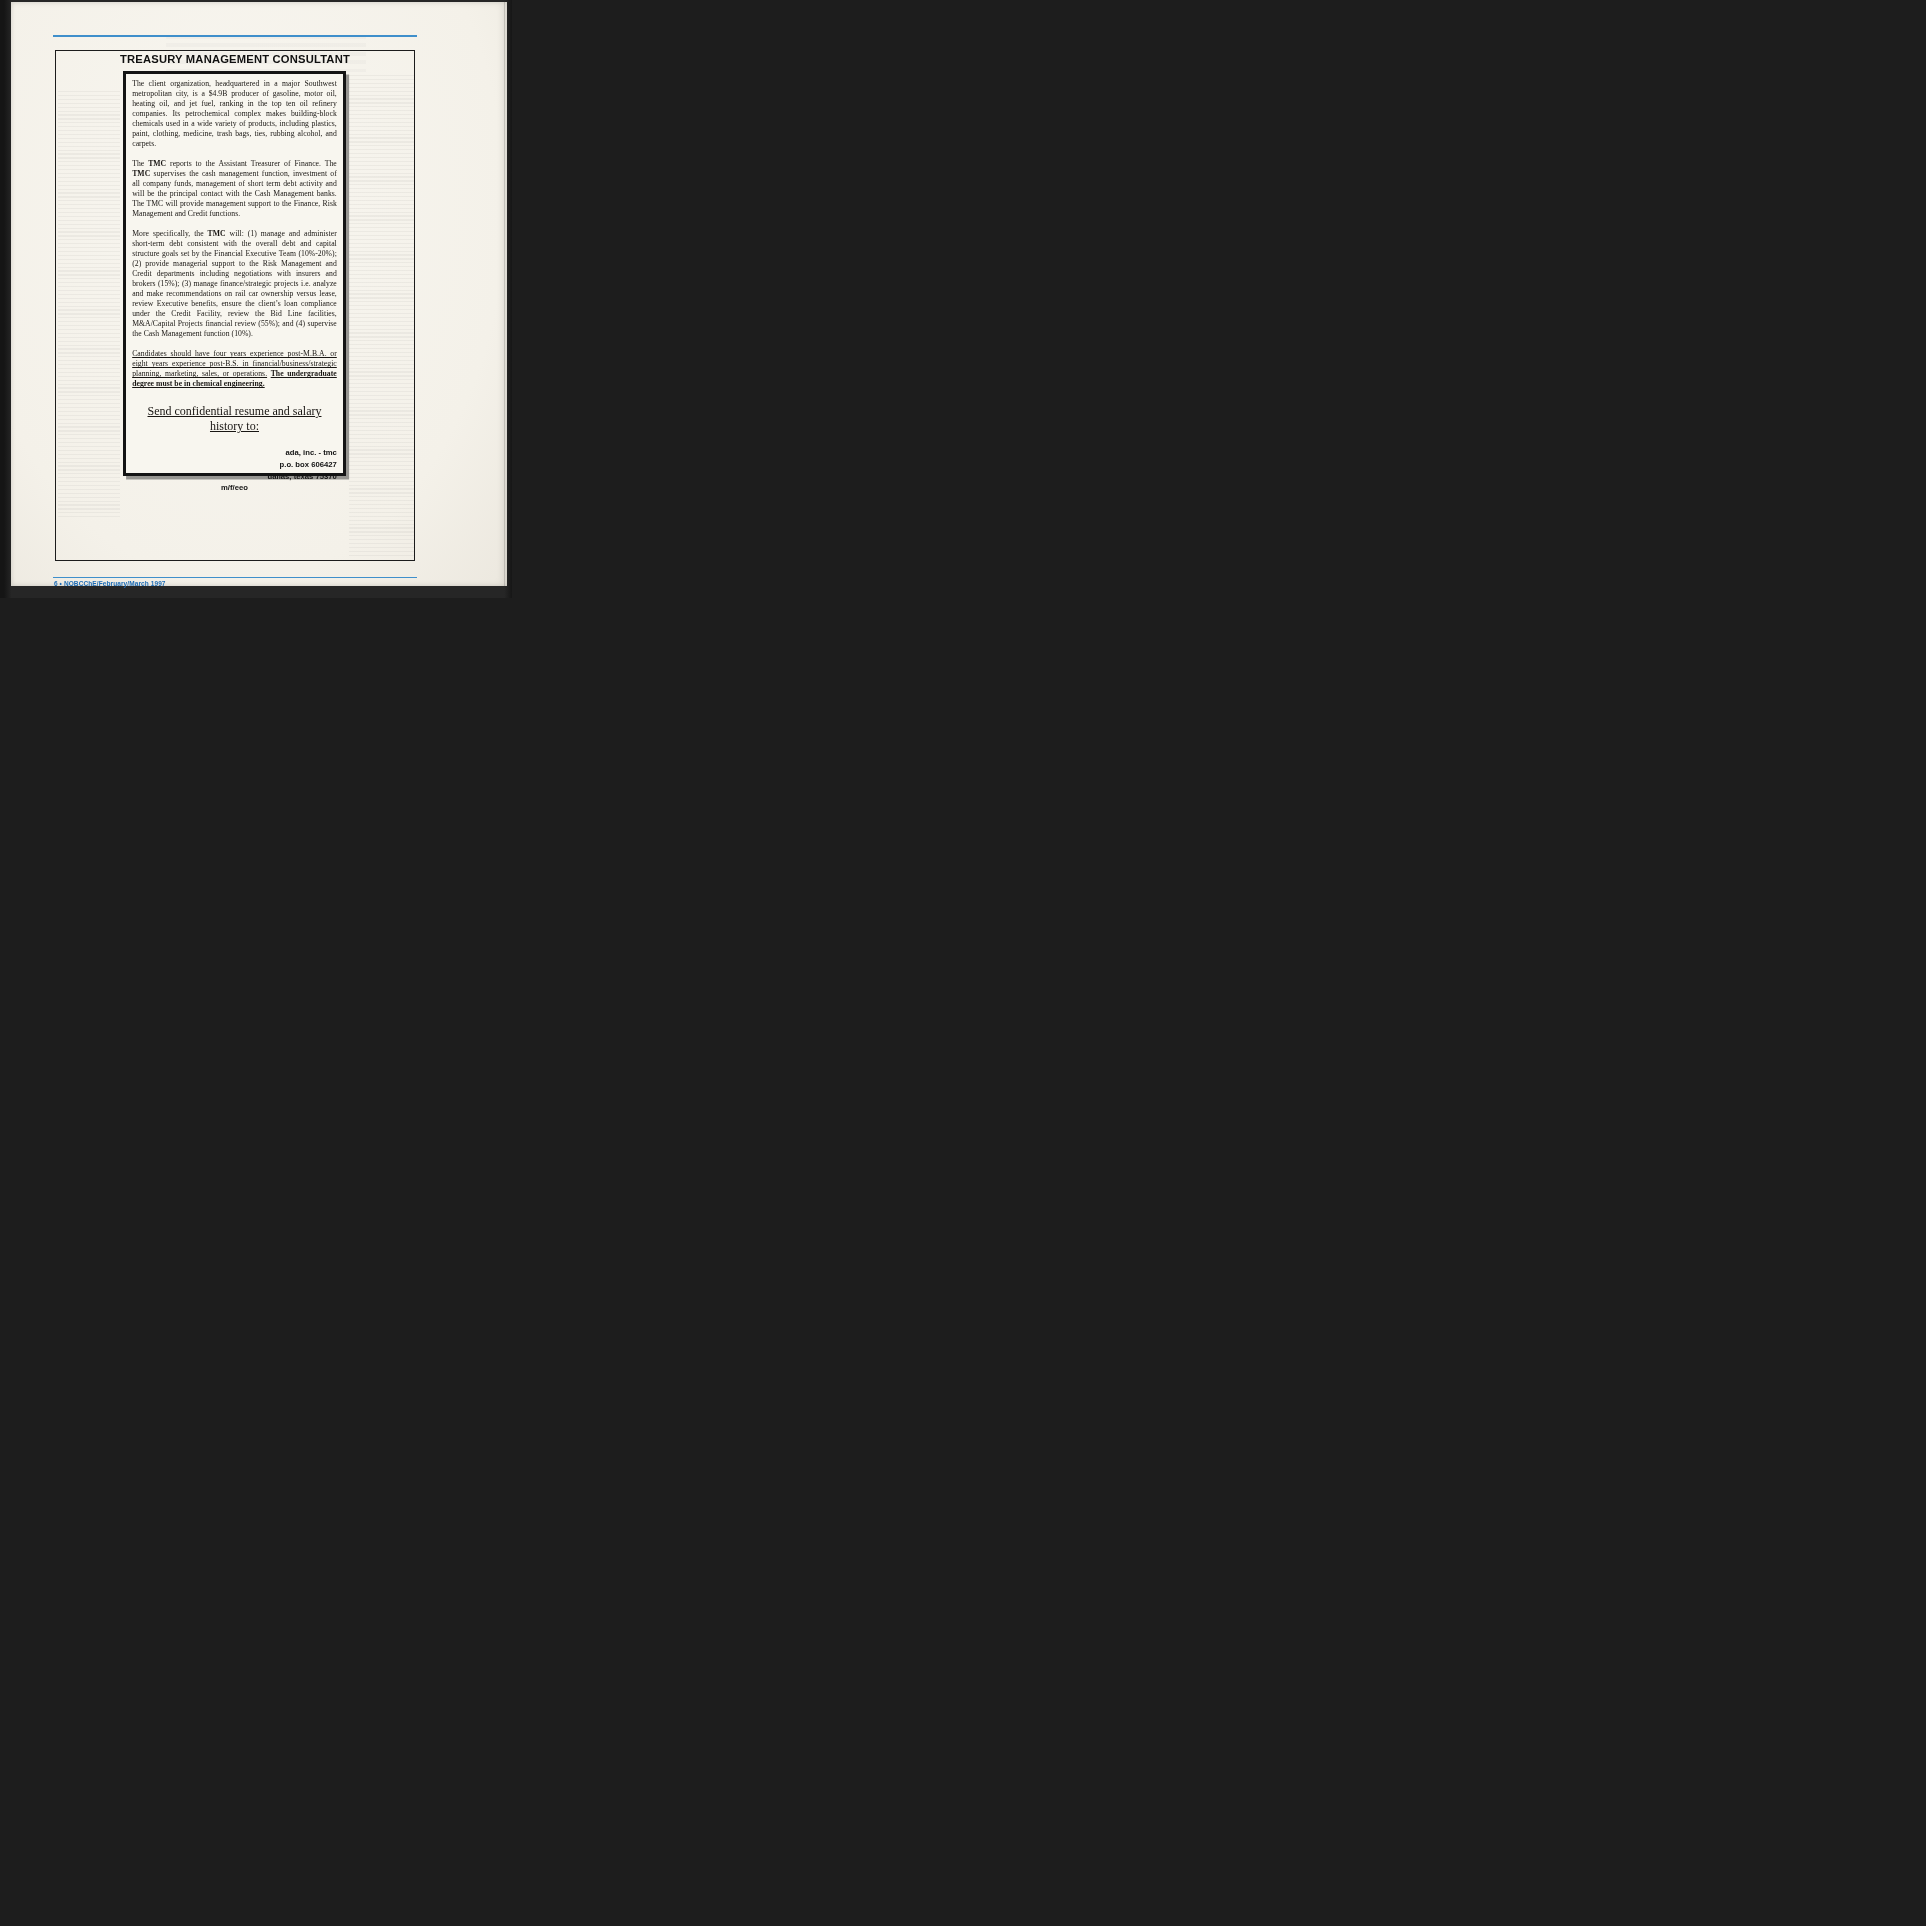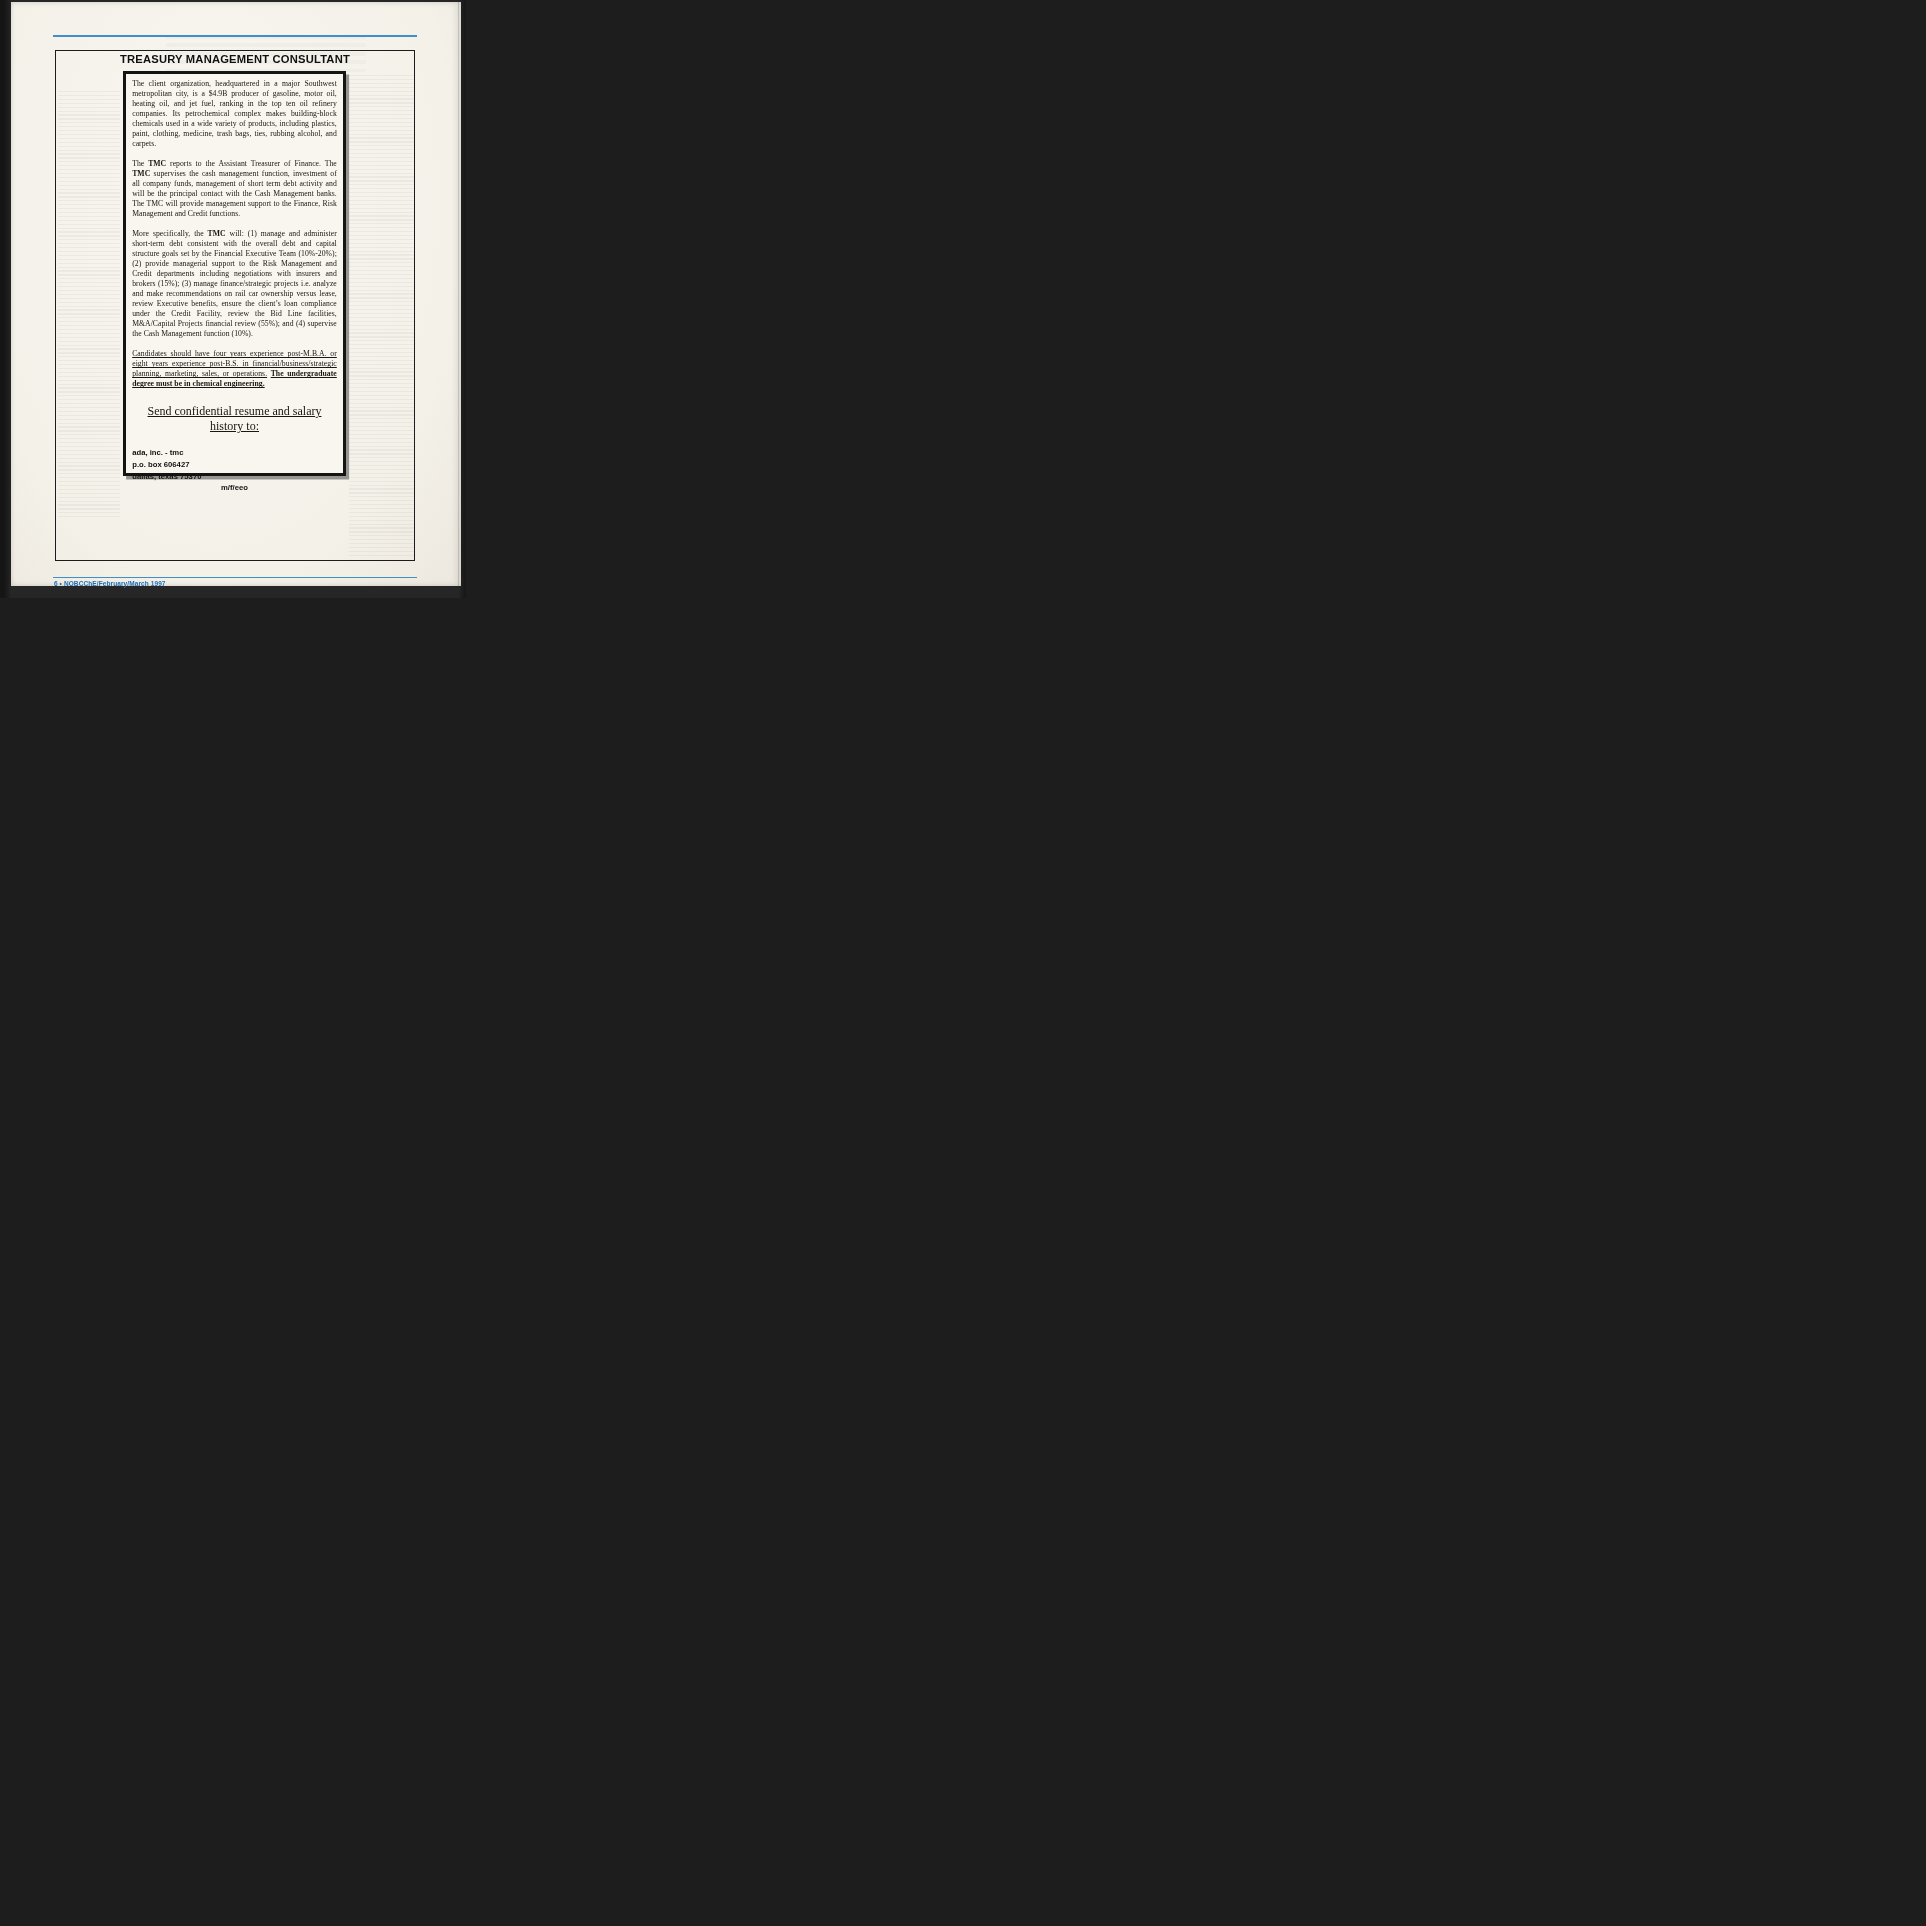--- a/index.html
+++ b/index.html
@@ -1,19 +1,19 @@
 <!DOCTYPE html>
 <html style="font-size:6.2px"><head>
 <meta charset="utf-8">
 <style>
   html,body{margin:0;padding:0;background:#1d1d1d;}
   .page{
     position:relative; width:466px; height:598px;
     background:linear-gradient(90deg,#151515 0 3.9px,#262626 11.6px,#262626 calc(100% - 7.7px),#161616 100%);
-    font-family:"Liberation Serif", serif; overflow:hidden;
+    font-family:"Liberation Serif", serif; overflow:hidden;padding-left:46px;
   }
   .paper{
     position:absolute; left:10.8px; top:2.3px; right:5px; bottom:11.6px;
     background:radial-gradient(ellipse at 45% 35%, #f8f6f0 0%, #f4f1e9 70%, #ece8df 100%);
     box-shadow:inset -3.9px 0 7px rgba(0,0,0,0.10), inset 1.5px 0 3.9px rgba(0,0,0,0.08);
   }
   .paper::after{
     content:""; position:absolute; right:2.7px; top:0; bottom:0; width:0.8px;
     background:rgba(0,0,0,0.14);
   }
@@ -39,21 +39,21 @@
     margin:0 0 10px 0; font-size:7.7px; line-height:1.3; text-align:justify;
     color:#191613; letter-spacing:0.04px;
   }
   .ad-para .b{font-weight:700;margin-top:12px;}
   .ad-para .u{text-decoration:underline; text-decoration-thickness:0.8px; text-underline-offset:0.8px;}
   .ad-closing{
     margin:14.6px 0 13px 0; font-size:12px; text-align:center; color:#191613;text-decoration:underline;
   }
   .ad-address{
     font-family:"Liberation Sans", sans-serif; font-weight:700; font-size:7.7px;
-    text-align:left; line-height:1.55; color:#121212; margin-top:3.9px;
+    text-align:right; line-height:1.55; color:#121212; margin-top:3.9px;
   }
   .ad-eeo{
     font-family:"Liberation Sans", sans-serif; font-weight:700; font-size:7.7px;
     text-align:center; color:#121212; 
   }
   .footer{
     position:absolute; left:54px; top:580px;
     font-family:"Liberation Sans", sans-serif; font-weight:700; font-size:6.5px;
     color:#1e6db6; letter-spacing:0.1px;
   }

